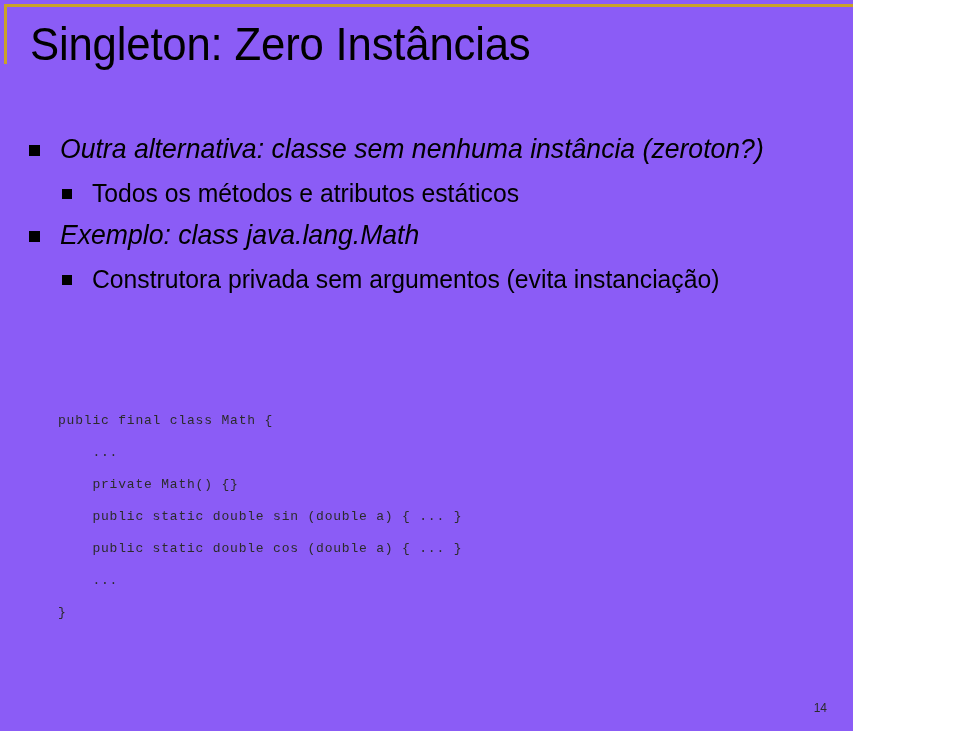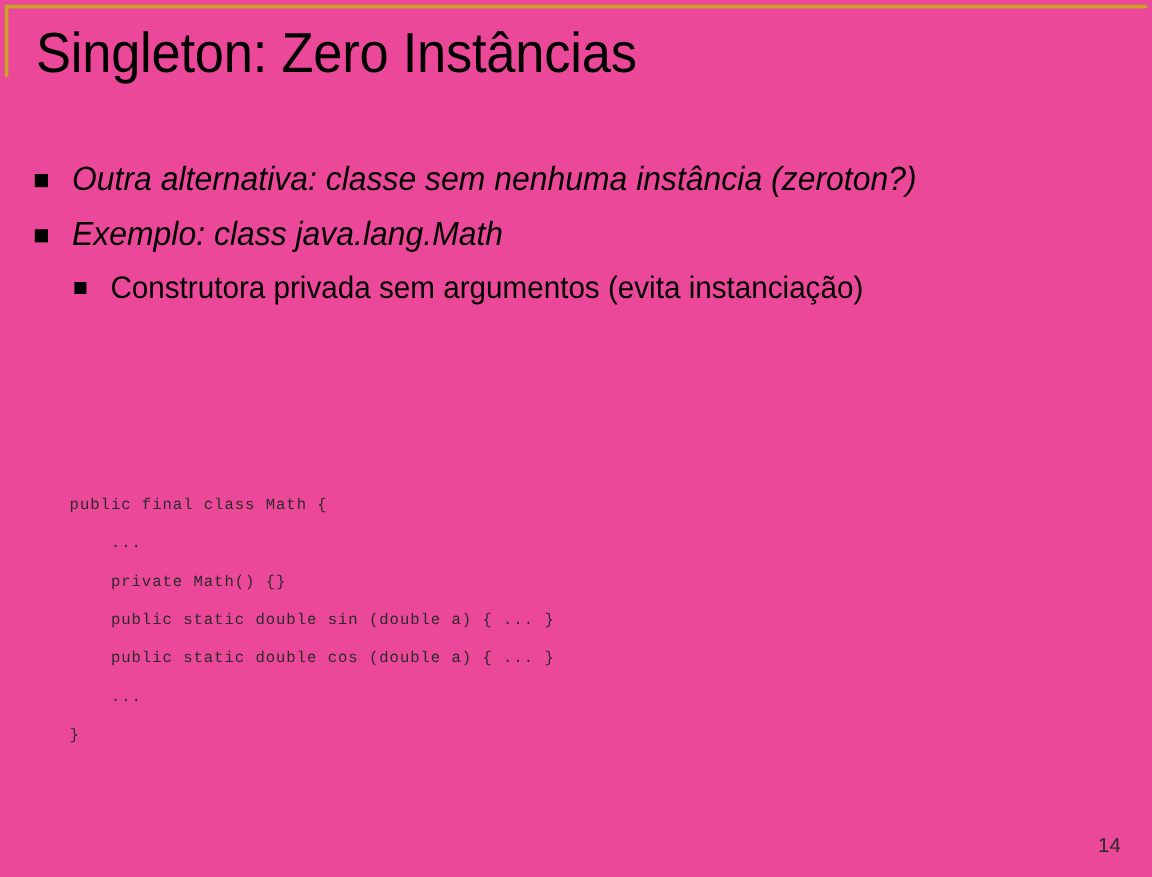--- a/index.html
+++ b/index.html
@@ -3,23 +3,23 @@
 <meta charset="utf-8">
 <style>
   html, body {
     margin: 0;
     padding: 0;
     background: #ffffff;
   }
 
   .slide {
     position: relative;
-    width: 960px;
+    width: 853px;
     height: 731px;
-    background: #ec4899;
+    background: #8b5cf6;
     overflow: hidden;
     font-family: "Liberation Sans", sans-serif;
     -webkit-font-smoothing: antialiased;
   }
 
   
   .rule-top {
     position: absolute;
     left: 4px;
     top: 4px;
@@ -121,41 +121,45 @@
     line-height: 32px;
     color: #2b2b2b;
     white-space: pre;
     letter-spacing: 0.8px;
   }
 
   .slide-number {
     position: absolute;
     right: 26px;
     bottom: 16px;
-    font-size: 17px;
+    font-size: 12px;
     color: #2b2b2b;
   }
 </style>
 </head>
 <body>
 
 <div class="slide">
 
   <div class="rule-top"></div>
   <div class="rule-left"></div>
 
   <div class="title">Singleton: Zero Instâncias</div>
 
   <div class="body">
 
     <div class="bullet lvl1">
       <span class="marker"></span>
       <span class="text">Outra alternativa: classe sem nenhuma instância (zeroton?)</span>
     </div>
 
+    <div class="bullet lvl2">
+      <span class="marker"></span>
+      <span class="text">Todos os métodos e atributos estáticos</span>
+    </div>
 
 
     <div class="bullet lvl1">
       <span class="marker"></span>
       <span class="text">Exemplo: class java.lang.Math</span>
     </div>
 
     <div class="bullet lvl2">
       <span class="marker"></span>
       <span class="text">Construtora privada sem argumentos (evita instanciação)</span>

